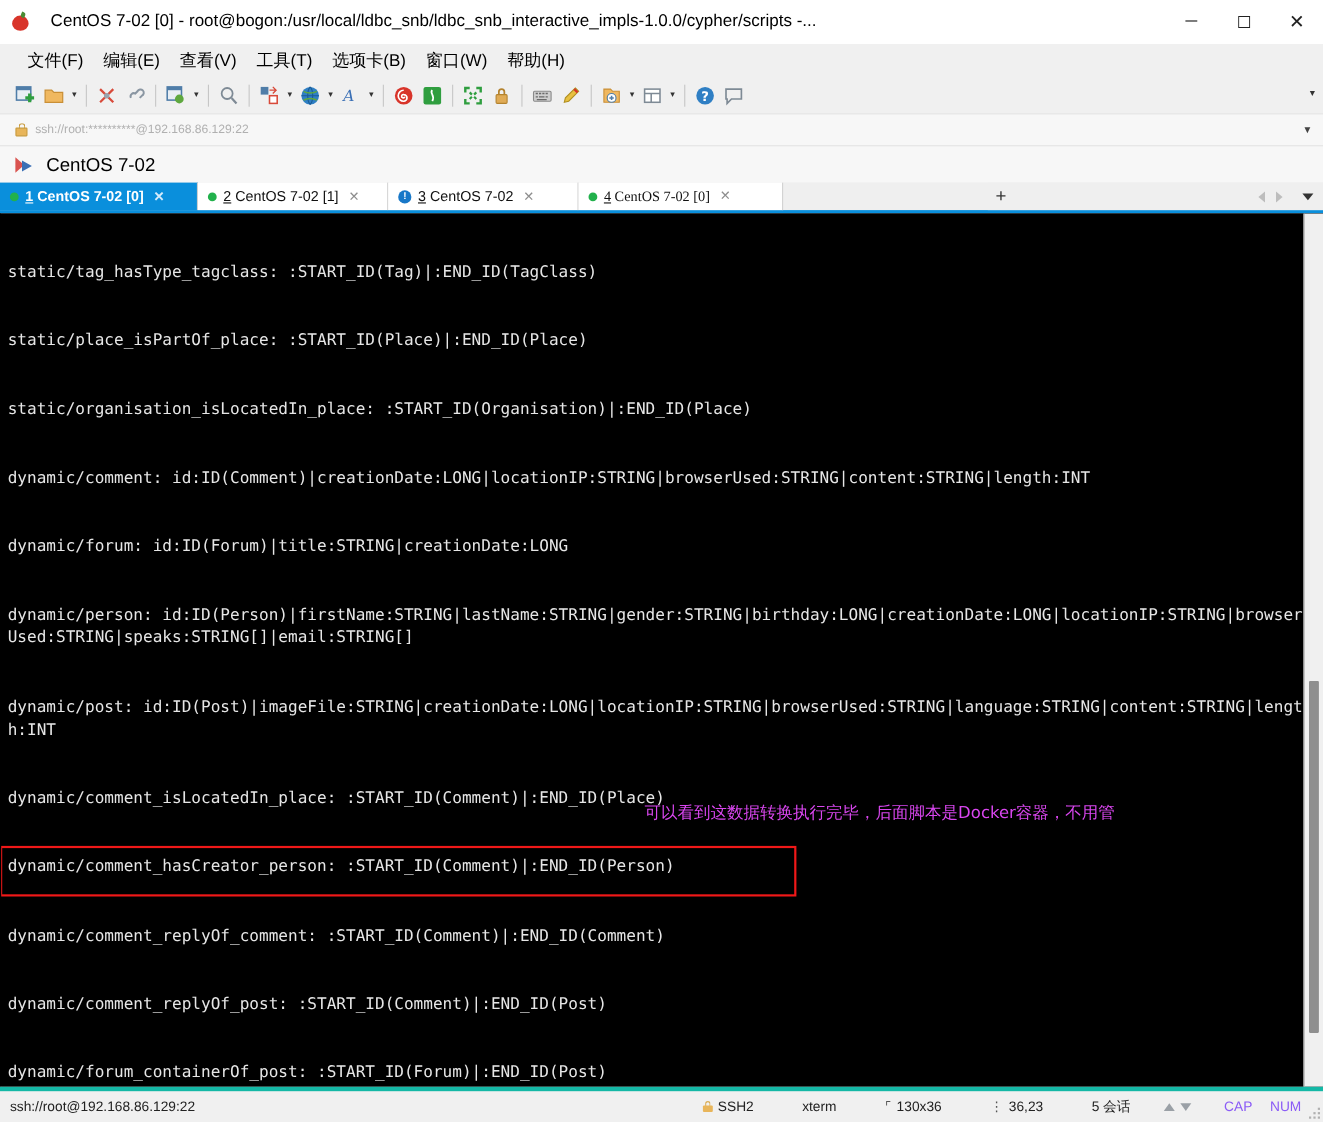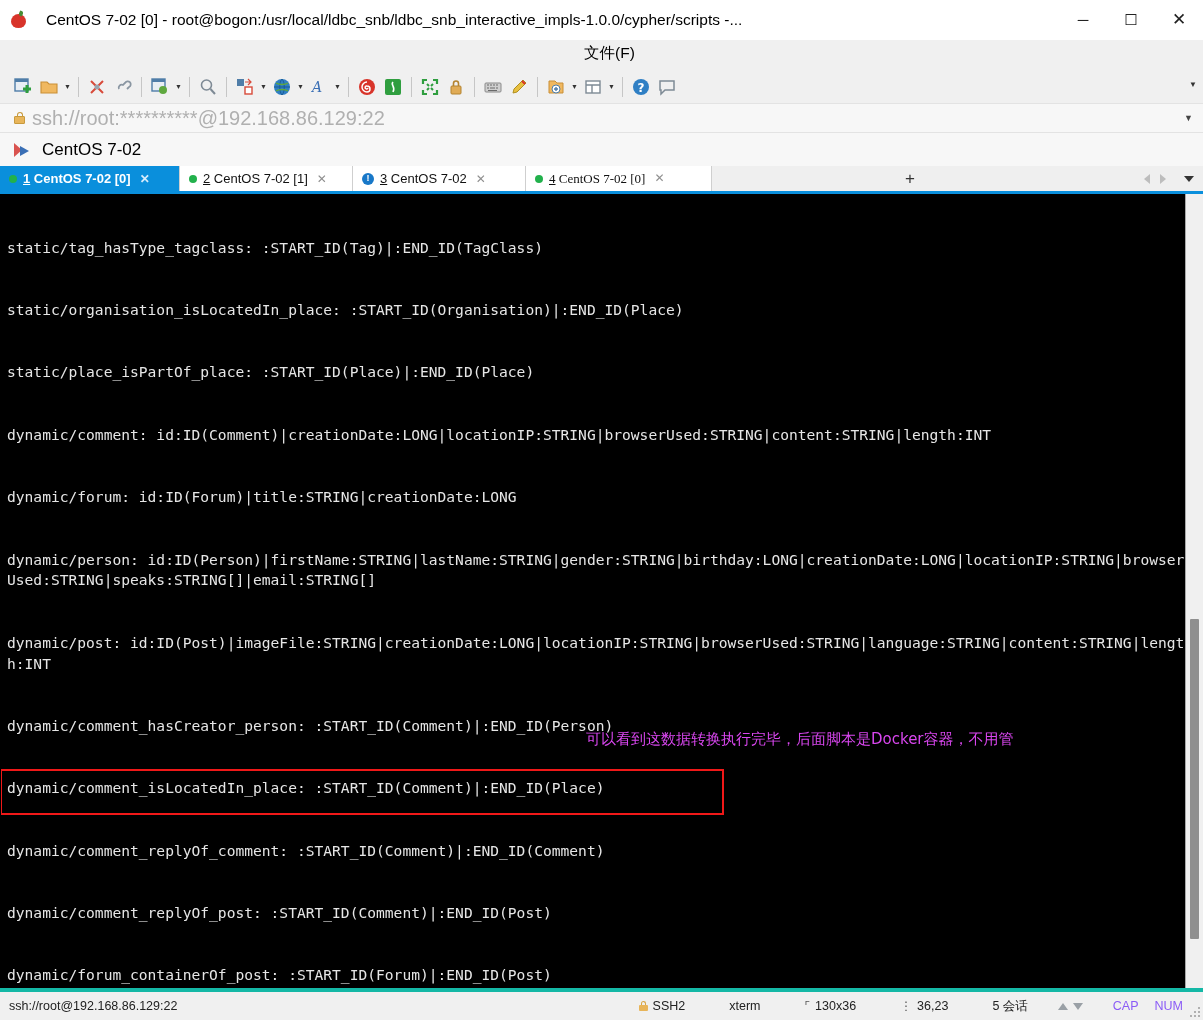--- a/index.html
+++ b/index.html
@@ -52,21 +52,20 @@
     font-size: 15px; color: #222;
   }
   .winbtn.close { font-size: 17px; }
 
   
   .menubar {
     height: 30px; min-height: 30px;
     display: flex; align-items: center;
     background: #f0f0f0;
     padding-left: 16px;
-    flex-direction: column;
   }
   .menu-item {
     font-size: 15.5px; color: #000;
     padding: 3px 9px; white-space: nowrap;
   }
 
   
   .toolbar {
     height: 33px; min-height: 33px;
     background: #f0f0f0;
@@ -110,21 +109,21 @@
   }
   .lock-ico .body {
     position:absolute; bottom:0; left:0; width: 11px; height: 8px;
     background: #e8b55a; border: 1px solid #c89a3d; border-radius: 1px;
   }
   .lock-ico .shackle {
     position:absolute; top:0; left:2.5px; width: 6px; height: 6px;
     border: 1.5px solid #c89a3d; border-bottom: none;
     border-radius: 3px 3px 0 0;
   }
-  .address-text { font-size: 20px; color: #b0b0b0; }
+  .address-text { font-size: 11px; color: #b0b0b0; }
   .addr-caret { position:absolute; right: 10px; font-size: 9px; color:#444; }
 
   
   .sessionhead {
     height: 33px; min-height:33px;
     background: #f7f7f7;
     display: flex; align-items: center;
     padding-left: 14px;
   }
   .sess-ico { width: 18px; height: 16px; position: relative; margin-right: 10px; }
@@ -497,28 +496,28 @@
     <div class="tab-nav">
       <span class="tri-l"></span>
       <span class="tri-r"></span>
       <span class="tri-d" style="margin-left:8px;"></span>
     </div>
   </div>
 
   <div class="term-wrap">
     <div class="term">
       <div class="line">static/tag_hasType_tagclass: :START_ID(Tag)|:END_ID(TagClass)</div>
+      <div class="line">static/place_isPartOf_place: :START_ID(Place)|:END_ID(Place)</div>
       <div class="line">static/organisation_isLocatedIn_place: :START_ID(Organisation)|:END_ID(Place)</div>
-      <div class="line">static/place_isPartOf_place: :START_ID(Place)|:END_ID(Place)</div>
       <div class="line">dynamic/comment: id:ID(Comment)|creationDate:LONG|locationIP:STRING|browserUsed:STRING|content:STRING|length:INT</div>
       <div class="line">dynamic/forum: id:ID(Forum)|title:STRING|creationDate:LONG</div>
       <div class="line">dynamic/person: id:ID(Person)|firstName:STRING|lastName:STRING|gender:STRING|birthday:LONG|creationDate:LONG|locationIP:STRING|browserUsed:STRING|speaks:STRING[]|email:STRING[]</div>
       <div class="line">dynamic/post: id:ID(Post)|imageFile:STRING|creationDate:LONG|locationIP:STRING|browserUsed:STRING|language:STRING|content:STRING|length:INT</div>
+      <div class="line">dynamic/comment_isLocatedIn_place: :START_ID(Comment)|:END_ID(Place)</div>
       <div class="line">dynamic/comment_hasCreator_person: :START_ID(Comment)|:END_ID(Person)</div>
-      <div class="line">dynamic/comment_isLocatedIn_place: :START_ID(Comment)|:END_ID(Place)</div>
       <div class="line">dynamic/comment_replyOf_comment: :START_ID(Comment)|:END_ID(Comment)</div>
       <div class="line">dynamic/comment_replyOf_post: :START_ID(Comment)|:END_ID(Post)</div>
       <div class="line">dynamic/forum_containerOf_post: :START_ID(Forum)|:END_ID(Post)</div>
       
       
       
       
       
       
       

